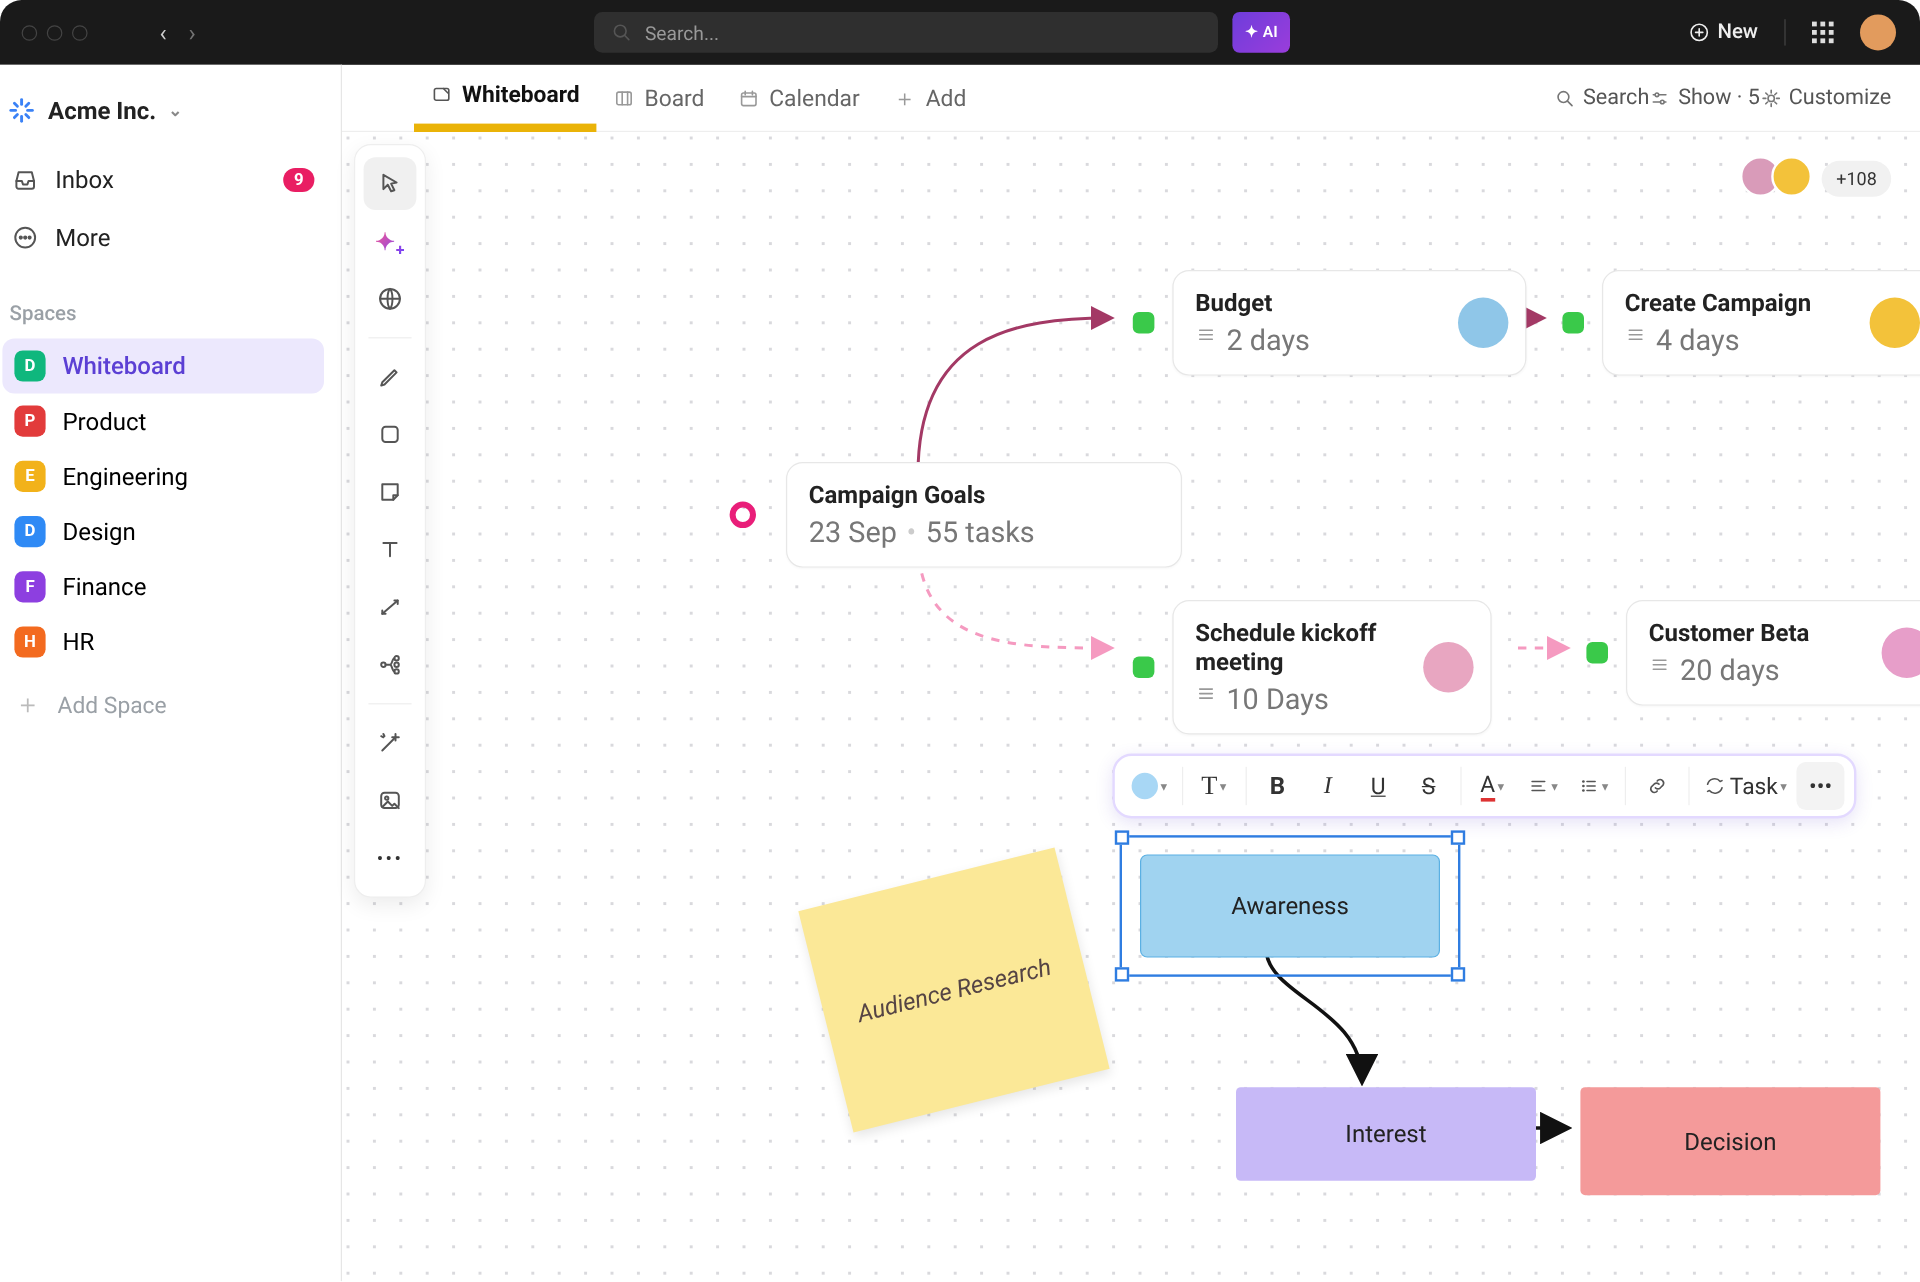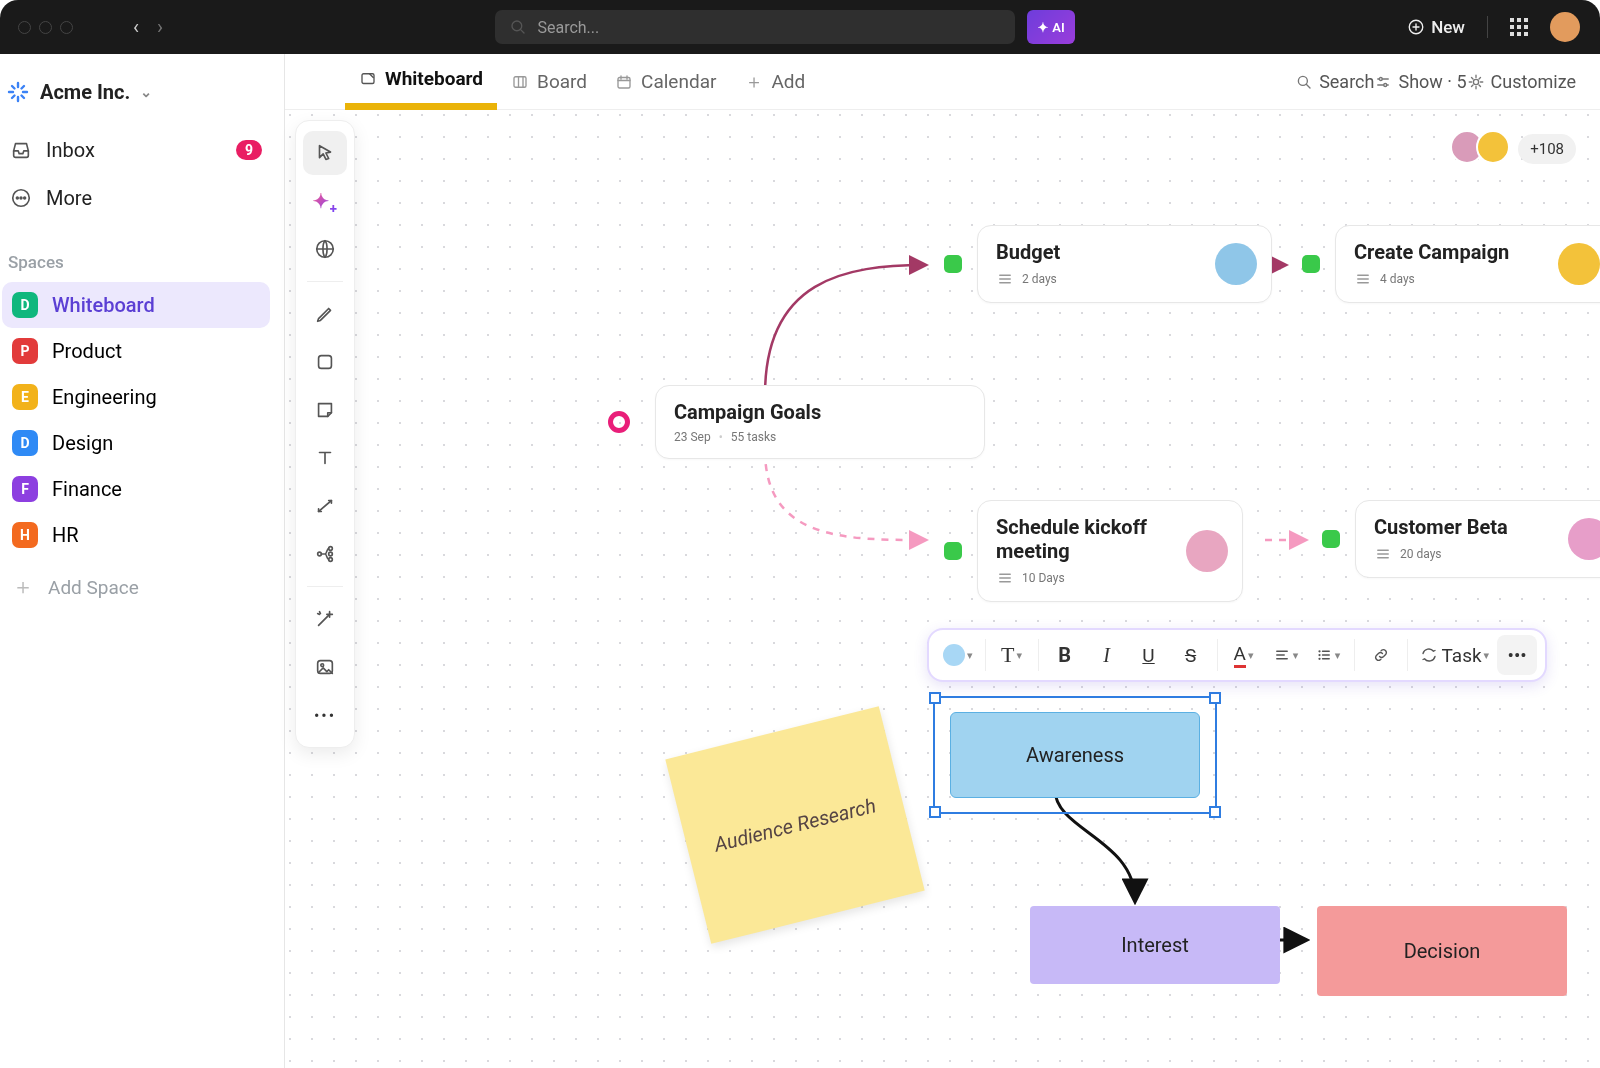--- a/index.html
+++ b/index.html
@@ -42,21 +42,21 @@
   .collab .av { width:34px; height:34px; border-radius:50%; border:2px solid #fff; margin-left:-8px;}
   .collab .more { margin-left:8px; background:#f1f1f1; border-radius:18px; padding:6px 12px; font-size:15px; color:#333;}
   
   .toolbox { position:absolute; top:10px; left:10px; width:60px; background:#fff; border:1px solid #eee; border-radius:14px; box-shadow:0 6px 18px rgba(0,0,0,.08); padding:10px 0; display:flex; flex-direction:column; align-items:center; gap:4px;}
   .tool { width:44px; height:44px; display:flex; align-items:center; justify-content:center; border-radius:10px; color:#333;}
   .tool.active { background:#f0f0f0;}
   .tool-sep { height:1px; width:36px; background:#eee; margin:6px 0;}
   
   .card { position:absolute; background:#fff; border:1px solid #e7e7e7; border-radius:14px; padding:14px 18px; box-shadow:0 1px 2px rgba(0,0,0,.03);}
   .card-title { font-size:20px; font-weight:700; color:#222; margin-bottom:6px;}
-  .card-sub { font-size:12px; color:#777; display:flex; align-items:center; gap:8px;}
+  .card-sub { font-size:24px; color:#777; display:flex; gap:8px;}
   .status-dot { width:18px; height:18px; background:#3ac94a; border-radius:5px; position:absolute; left:-34px; top:50%; transform:translateY(-50%);}
   .card .av { width:42px; height:42px; border-radius:50%; position:absolute; right:14px; top:50%; transform:translateY(-50%);}
   .big-card .status-ring { width:22px; height:22px; border:5px solid #e91e79; border-radius:50%; position:absolute; left:-48px; top:50%; transform:translateY(-50%);}
   
   .sticky { position:absolute; width:220px; height:190px; background:#fbe897; transform:rotate(-14deg); box-shadow:0 4px 10px rgba(0,0,0,.1); display:flex; align-items:center; justify-content:center; font-size:20px; font-style:italic; color:#544; text-align:center; line-height:1.35;}
   
   .shape { position:absolute; display:flex; align-items:center; justify-content:center; font-size:20px; color:#222;}
   .awareness { background:#a0d3f0; border:1px solid #5bb0e3; border-radius:6px;}
   .sel-box { position:absolute; border:2px solid #2f7de1; }
   .handle { position:absolute; width:12px; height:12px; background:#fff; border:2px solid #2f7de1;}

